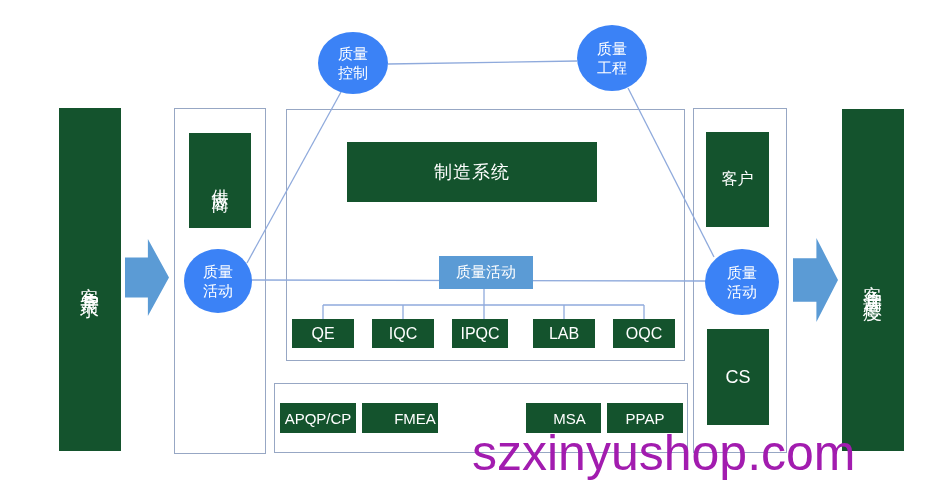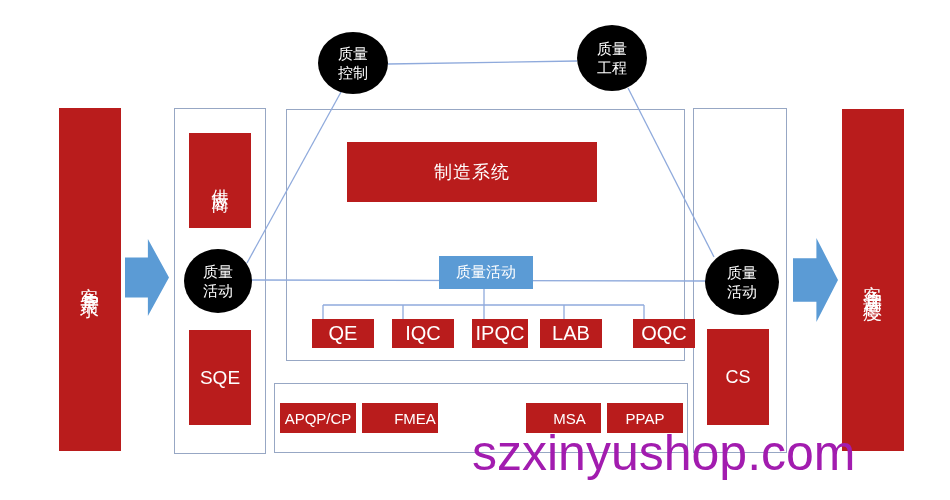--- a/index.html
+++ b/index.html
@@ -2,36 +2,36 @@
 <html><head>
 <meta charset="utf-8">
 <style>
   html,body{margin:0;padding:0;background:#fff;}
   #stage{
     position:relative;width:950px;height:500px;background:#fff;overflow:hidden;
     font-family:"Liberation Sans",sans-serif;color:#fff;
   }
   
   .abs{position:absolute;box-sizing:border-box;}
-  .fillbox{background:#b91c1c;display:flex;align-items:center;justify-content:center;z-index:4;}
+  .fillbox{background:#14532d;display:flex;align-items:center;justify-content:center;z-index:4;}
   .lightbox{background:#5B9BD5;display:flex;align-items:center;justify-content:center;z-index:4;}
-  .circle{background:#000000;border-radius:50%;display:flex;align-items:center;justify-content:center;z-index:4;}
+  .circle{background:#3b82f6;border-radius:50%;display:flex;align-items:center;justify-content:center;z-index:4;}
   .frame{border:1px solid #97A7C4;background:transparent;z-index:1;}
   .vtext{writing-mode:vertical-rl;text-orientation:upright;letter-spacing:4px;}
   .wrap2{width:34px;text-align:center;word-break:break-all;line-height:19px;font-size:15px;}
   .arrow{background:#5B9BD5;z-index:4;
     clip-path:polygon(0% 24%,52% 24%,52% 0%,100% 50%,52% 100%,52% 76%,0% 76%);}
   svg.lines{position:absolute;left:0;top:0;z-index:2;}
   .watermark{
     position:absolute;left:472px;top:428px;z-index:6;color:#a21caf;
     font-size:50px;line-height:1;letter-spacing:0px;
   }
   
   .barlabel{font-size:19px;line-height:25px;}
-  .dept{font-size:20px;margin-left:20px;}
+  .dept{font-size:16px;}
   .tool{font-size:15px;}
 </style>
 </head>
 <body>
 
 <div id="stage">
 
   <svg class="lines" width="950" height="500">
     <g stroke="#8FAADC" stroke-width="1.3" fill="none">
 
@@ -62,23 +62,20 @@
   <div class="abs frame" style="left:174px;top:108px;width:92px;height:346px;"></div>
 
   <div class="abs fillbox" style="left:189px;top:133px;width:62px;height:95px;">
     <span class="vtext" style="font-size:17px;letter-spacing:3px;">供应商</span>
   </div>
 
   <div class="abs circle" style="left:184px;top:249px;width:68px;height:64px;">
     <span class="wrap2">质量活动</span>
   </div>
 
-  <div class="abs fillbox" style="left:189px;top:330px;width:62px;height:95px;font-size:19px;">
-    <span>SQE</span>
-  </div>
 
   <div class="abs circle" style="left:318px;top:32px;width:70px;height:62px;">
     <span class="wrap2">质量控制</span>
   </div>
   <div class="abs circle" style="left:577px;top:25px;width:70px;height:66px;">
     <span class="wrap2">质量工程</span>
   </div>
 
   <div class="abs frame" style="left:286px;top:109px;width:399px;height:252px;"></div>
 
@@ -92,21 +89,21 @@
 
   <div class="abs fillbox dept" style="left:292px;top:319px;width:62px;height:29px;">
     <span>QE</span>
   </div>
   <div class="abs fillbox dept" style="left:372px;top:319px;width:62px;height:29px;">
     <span>IQC</span>
   </div>
   <div class="abs fillbox dept" style="left:452px;top:319px;width:56px;height:29px;">
     <span>IPQC</span>
   </div>
-  <div class="abs fillbox dept" style="left:520px;top:319px;width:62px;height:29px;">
+  <div class="abs fillbox dept" style="left:533px;top:319px;width:62px;height:29px;">
     <span>LAB</span>
   </div>
   <div class="abs fillbox dept" style="left:613px;top:319px;width:62px;height:29px;">
     <span>OQC</span>
   </div>
 
   <div class="abs frame" style="left:274px;top:383px;width:414px;height:70px;"></div>
 
   <div class="abs fillbox tool" style="left:280px;top:403px;width:76px;height:30px;">
     <span>APQP/CP</span>
@@ -116,20 +113,23 @@
   </div>
   <div class="abs fillbox tool" style="left:526px;top:403px;width:75px;height:30px;padding-left:12px;">
     <span>MSA</span>
   </div>
   <div class="abs fillbox tool" style="left:607px;top:403px;width:76px;height:30px;text-align:right;">
     <span>PPAP</span>
   </div>
 
   <div class="abs frame" style="left:693px;top:108px;width:94px;height:345px;"></div>
 
+  <div class="abs fillbox" style="left:706px;top:132px;width:63px;height:95px;font-size:16px;">
+    <span>客户</span>
+  </div>
 
   <div class="abs circle" style="left:705px;top:249px;width:74px;height:66px;">
     <span class="wrap2">质量活动</span>
   </div>
 
   <div class="abs fillbox" style="left:707px;top:329px;width:62px;height:96px;font-size:18px;justify-content:center;">
     <span>CS</span>
   </div>
 
   <div class="abs arrow" style="left:793px;top:238px;width:45px;height:84px;"></div>

